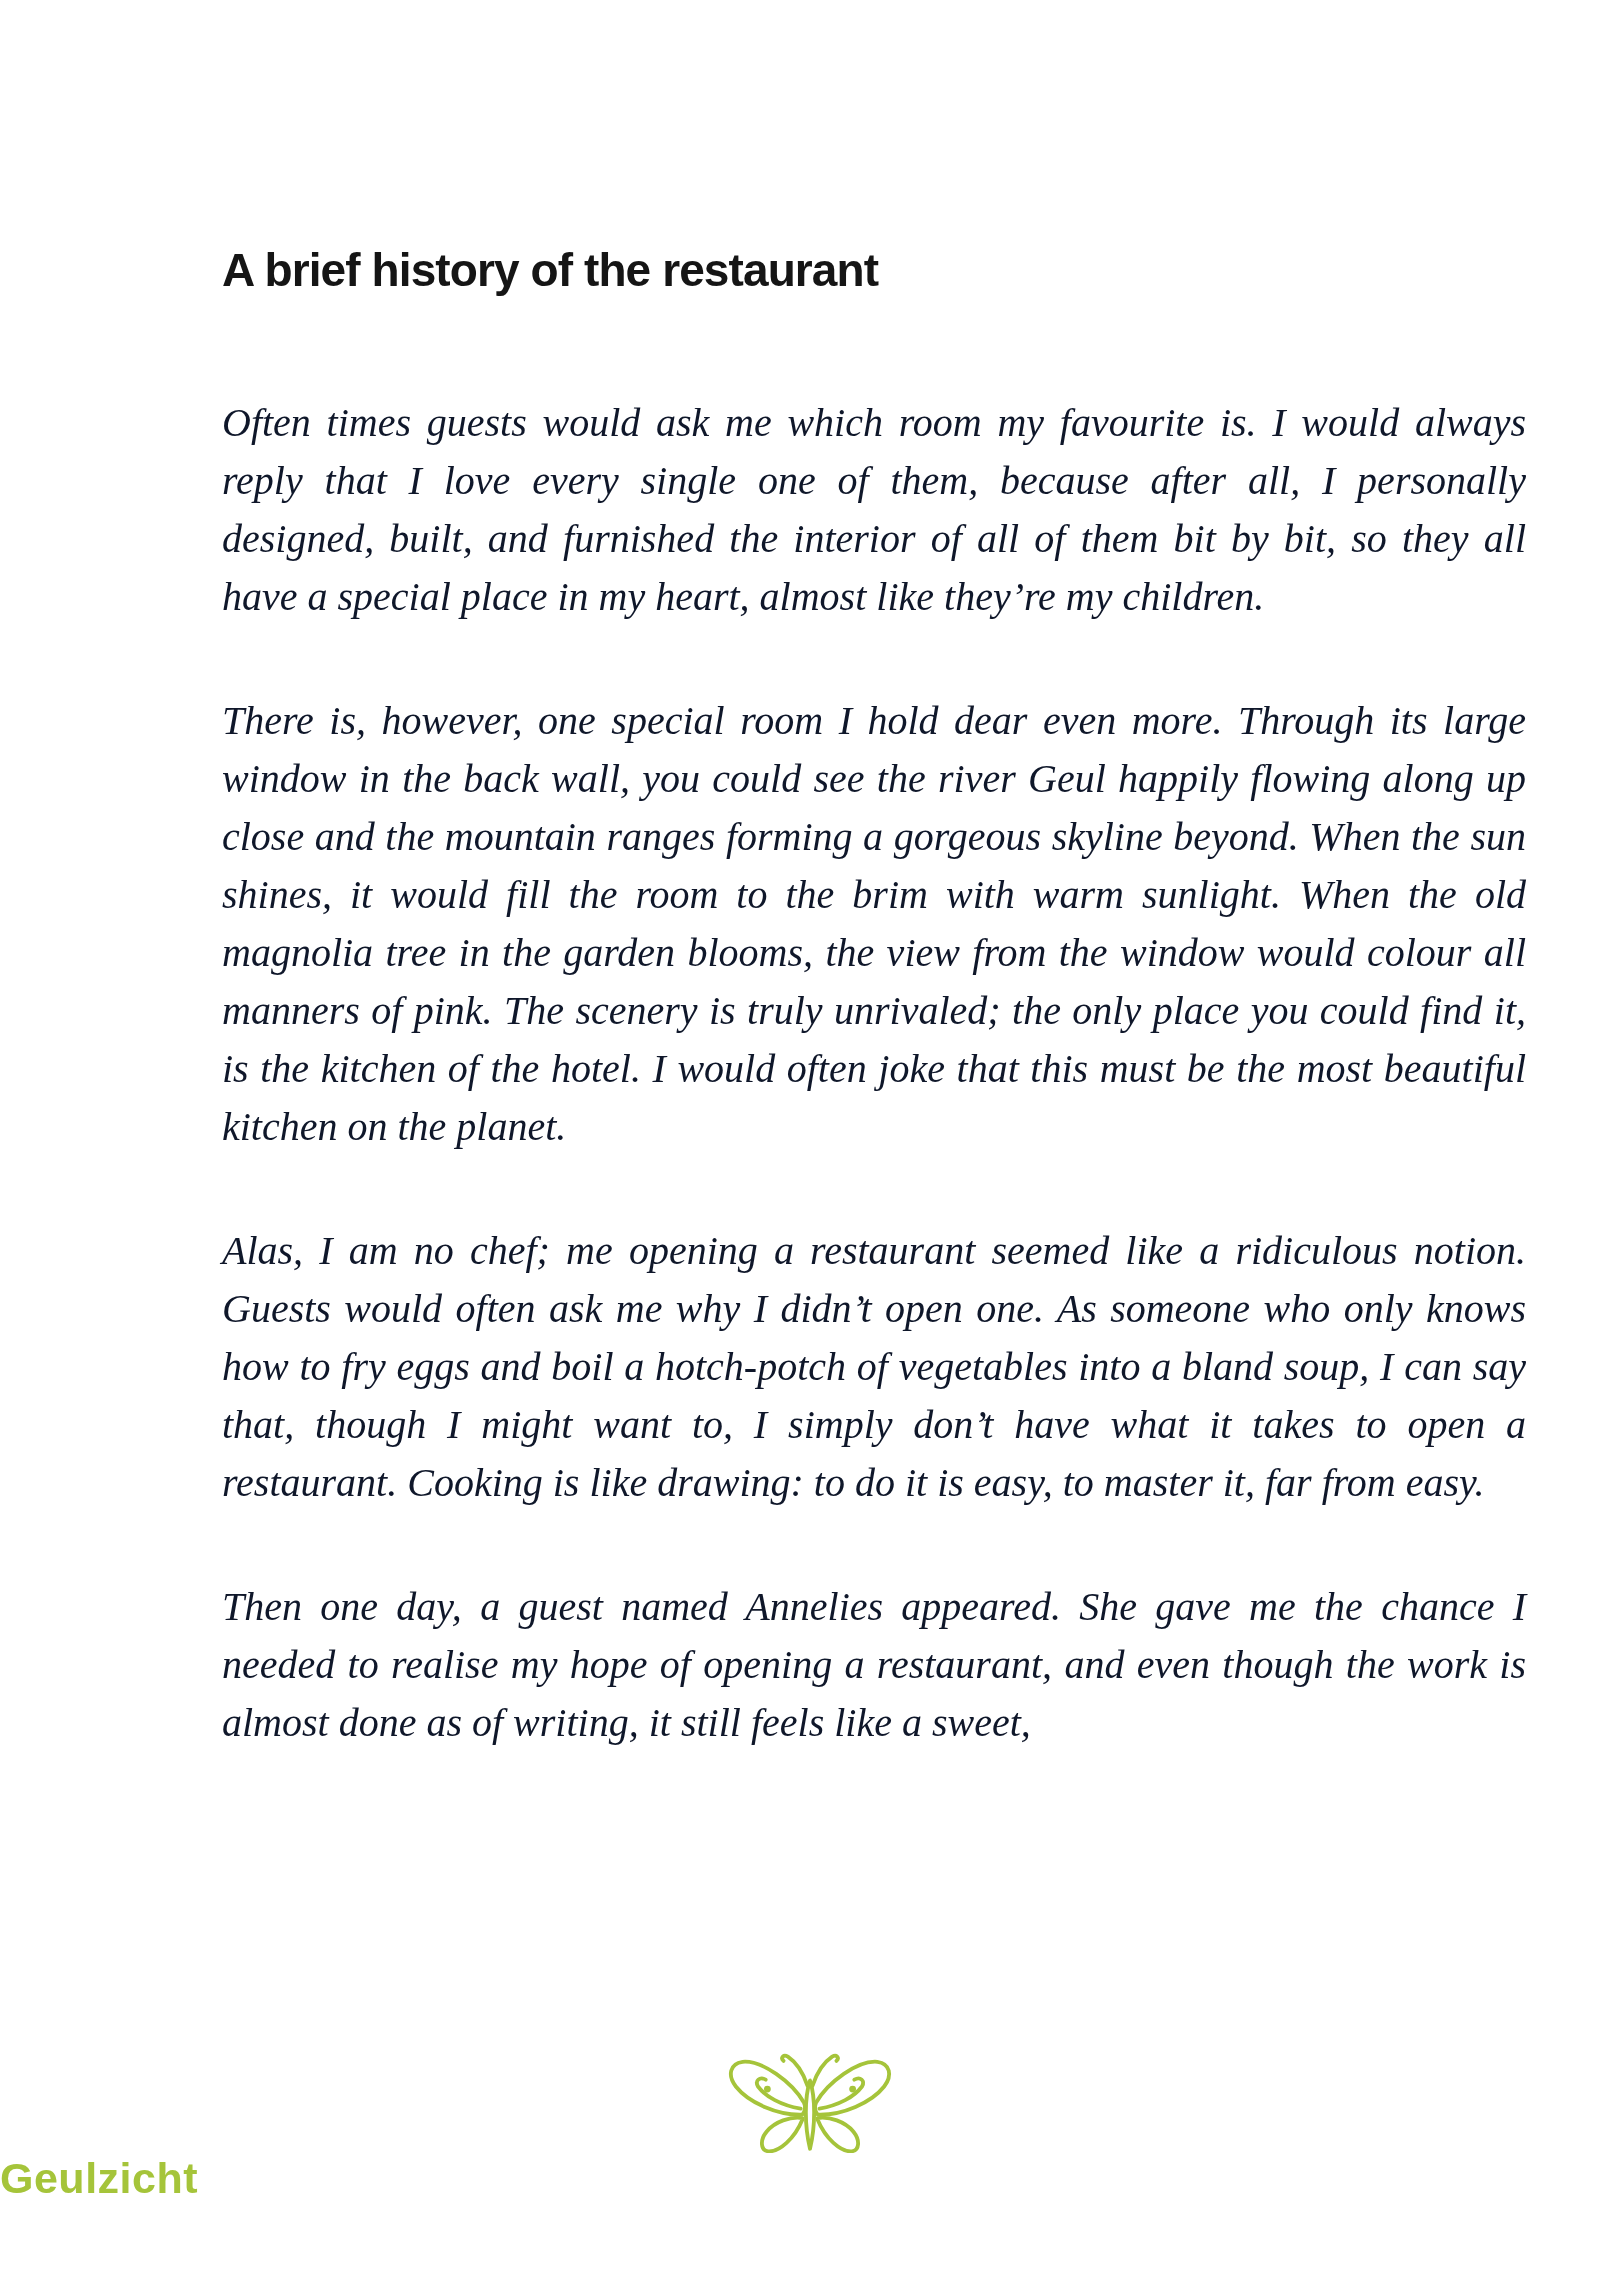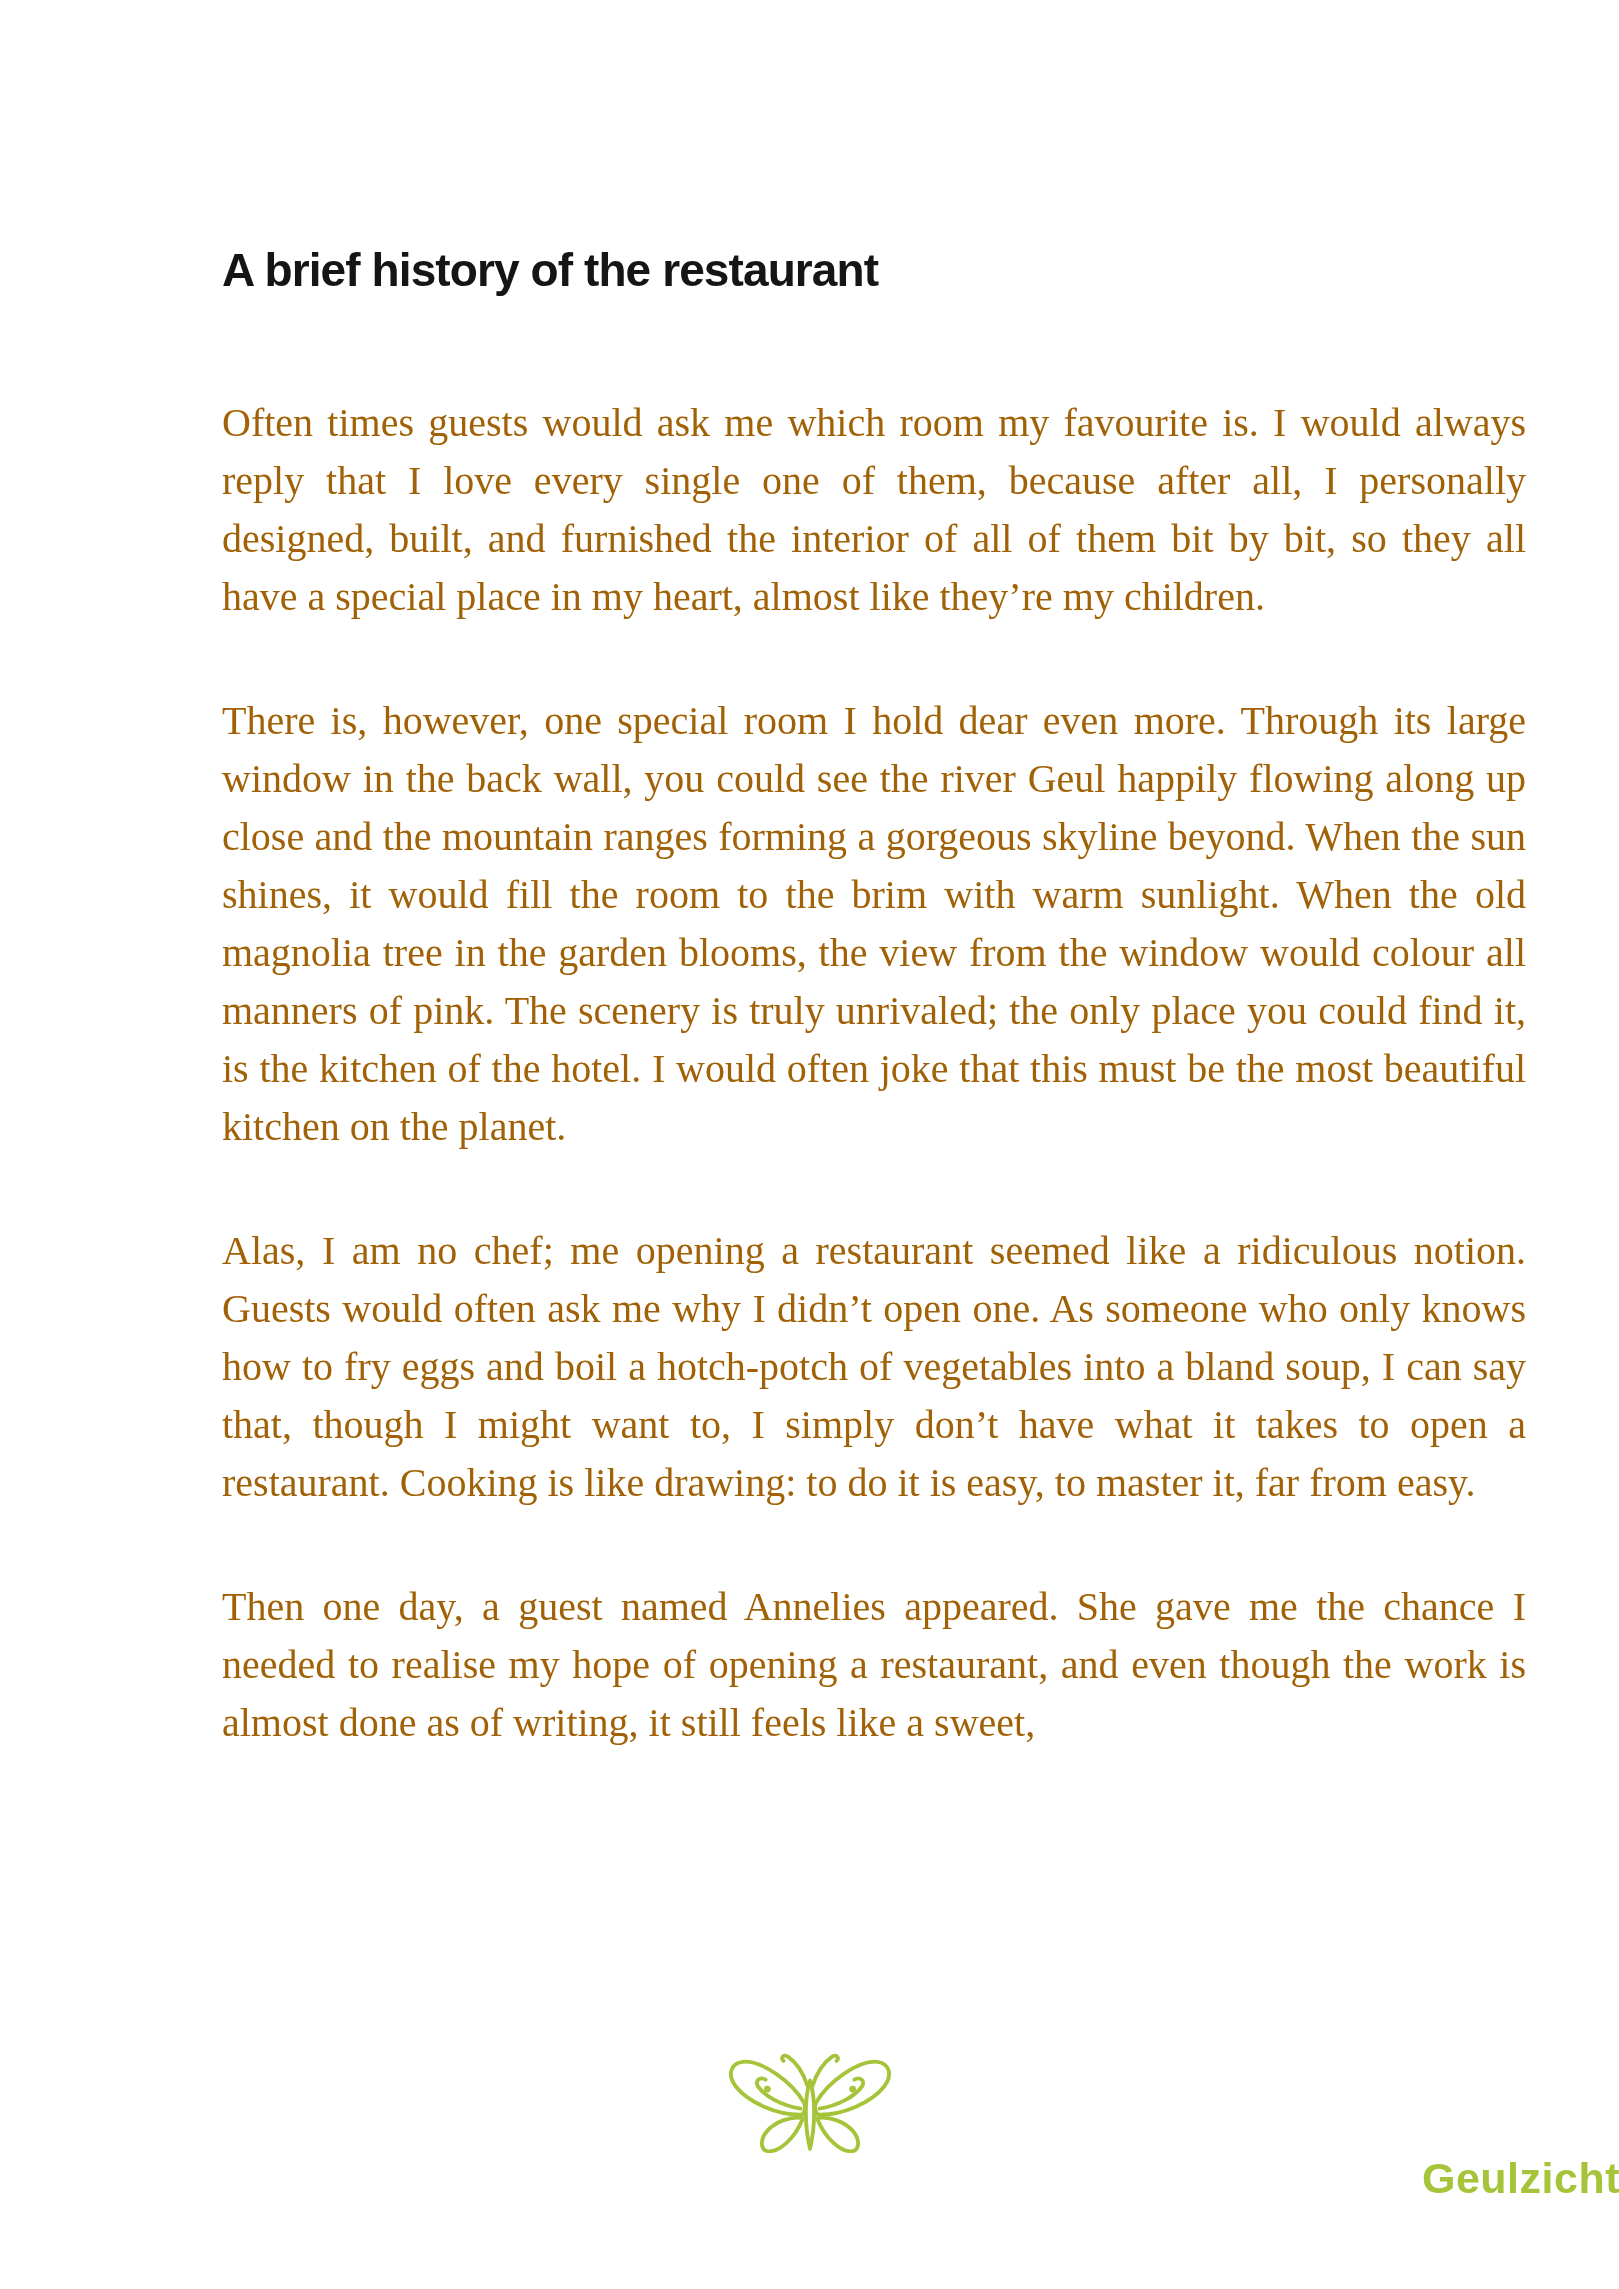--- a/index.html
+++ b/index.html
@@ -25,31 +25,32 @@
     font-size: 46px;
     line-height: 57px;
     letter-spacing: -0.9px;
     color: #151515;
   }
   .body-text p {
     margin: 0 0 66px 0;
     font-size: 40px;
     line-height: 58px;
     text-align: justify;
-    color: #a16207;
+    color: #0f172a;
+    font-style: italic;
   }
   .body-text p:last-child {
     margin-bottom: 0;
   }
   .logo {
     position: absolute;
     top: 2049px;
     left: 0;
     width: 100%;
-    text-align: right;
+    text-align: left;
   }
   .logo svg {
     display: block;
     width: 172px;
     height: 104px;
     margin: 0 auto 2.8px auto;
   }
   .logo-text {
     font-family: "Liberation Sans", "DejaVu Sans", sans-serif;
     font-weight: 700;

